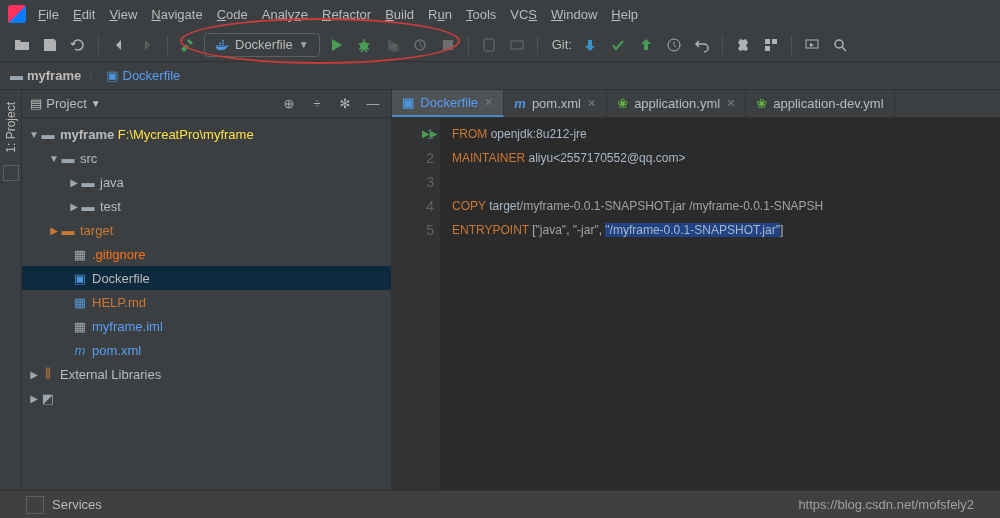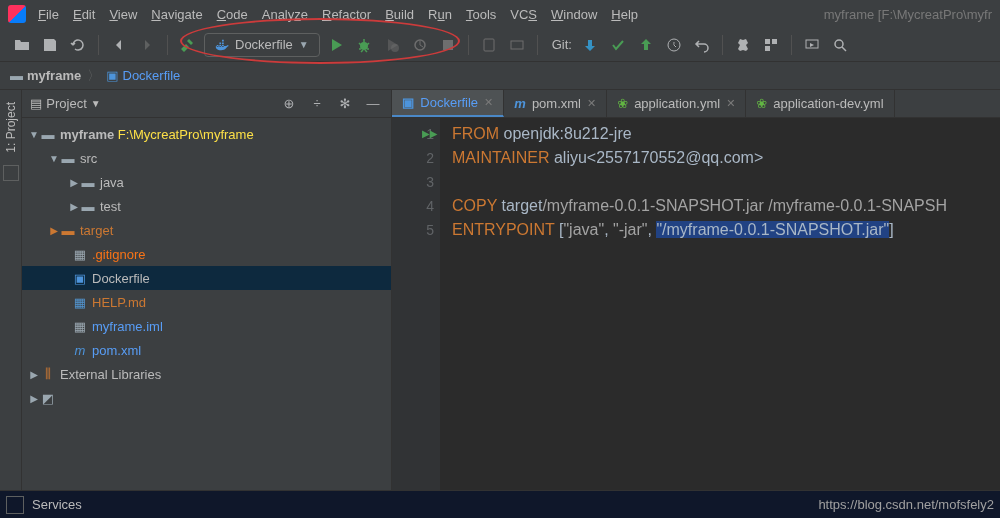--- a/index.html
+++ b/index.html
@@ -55,26 +55,26 @@
 .etab.active { background: #4e5254; border-bottom: 2px solid #4a88c7; }
 .etab.active .etab-name { color: #589df6; }
 .etab .close { color: #7a7a7a; font-size: 11px; }
 .etab .eic-docker { color: #4d94db; font-weight: bold; }
 .etab .eic-m { color: #4d94db; font-weight: bold; font-style: italic; }
 .etab .eic-yml { color: #62b543; }
 .code-area { display: flex; flex: 1; }
 .gutter { width: 48px; background: #313335; color: #606366; text-align: right; padding: 4px 6px 0 0; font-family: Consolas, monospace; font-size: 14px; line-height: 24px; }
 .gutter .grow { height: 24px; position: relative; }
 .gutter .runmark { position: absolute; left: 30px; color: #499c54; font-size: 10px; }
-.code { flex: 1; padding: 4px 0 8px 12px; font-family: Consolas, monospace; font-size: 16px; line-height: 24px; white-space: pre; overflow: hidden; }
+.code { flex: 1; padding: 4px 0 8px 12px; font-family: Consolas, monospace; font-size: 12px; line-height: 24px; white-space: pre; overflow: hidden; }
 .kw { color: #cc7832; }
 .str { color: #a3a3a3; }
 .txt { color: #a9b7c6; }
 .hl { background: #214283; color: #a9b7c6; }
-.statusbar { position: absolute; bottom: 0; left: 0; right: 0; height: 28px; background: #0f172a; border-top: 1px solid #323232; display: flex; align-items: center; padding: 0 6px; text-align: right; }
+.statusbar { position: absolute; bottom: 0; left: 0; right: 0; height: 28px; background: #404040; border-top: 1px solid #323232; display: flex; align-items: center; padding: 0 26px; text-align: right; }
 .statusbar .sbtn { width: 18px; height: 18px; border: 1px solid #5e6060; margin-right: 8px; }
 .watermark { margin-left: auto; color: #a0a0a0; font-size: 13px; }
 svg { display: block; }
 </style>
 </head>
 <body>
 
 <div class="menubar">
   <div class="app-icon"></div>
   <span class="mi"><u>F</u>ile</span>
@@ -83,21 +83,20 @@
   <span class="mi"><u>N</u>avigate</span>
   <span class="mi"><u>C</u>ode</span>
   <span class="mi">Analy<u>z</u>e</span>
   <span class="mi"><u>R</u>efactor</span>
   <span class="mi"><u>B</u>uild</span>
   <span class="mi">R<u>u</u>n</span>
   <span class="mi"><u>T</u>ools</span>
   <span class="mi">VC<u>S</u></span>
   <span class="mi"><u>W</u>indow</span>
   <span class="mi"><u>H</u>elp</span>
-  <span class="title-path">myframe [F:\MycreatPro\myfr</span>
 </div>
 
 <div class="toolbar">
   <div class="tb-btn">
       <svg width="16" height="16" viewBox="0 0 16 16">
         <path fill="#afb1b3" d="M1 3h5l1 2h8v8H1z"></path>
       </svg>
     </div>
   <div class="tb-btn">
       <svg width="16" height="16" viewBox="0 0 16 16">

